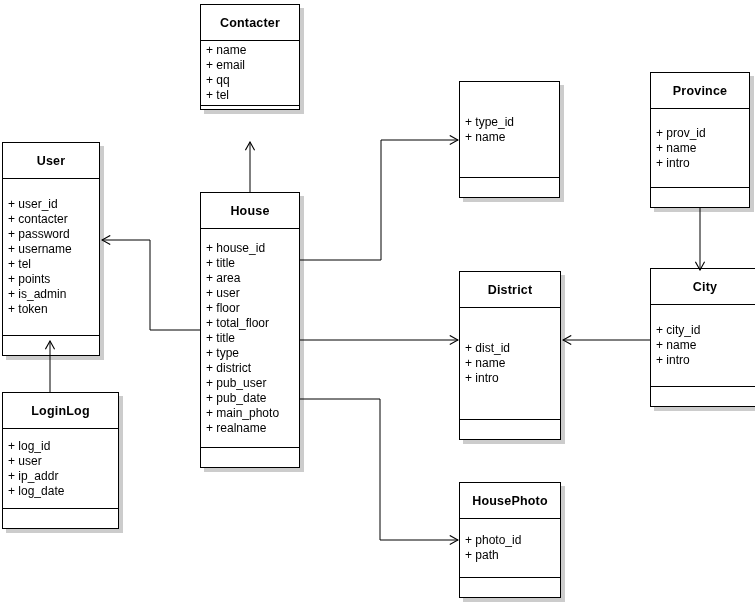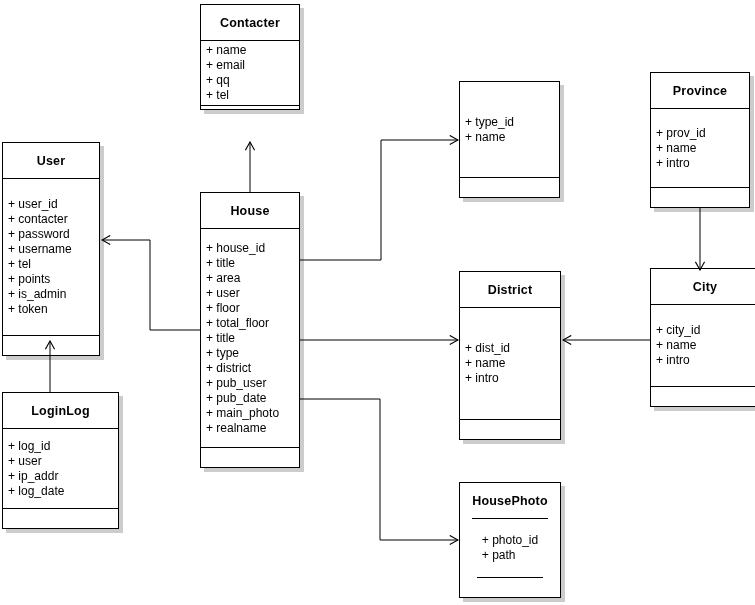--- a/index.html
+++ b/index.html
@@ -143,21 +143,21 @@
     <div class="entity-title">LoginLog</div>
     <div class="entity-attrs">
       <div class="entity-attr">+ log_id</div>
       <div class="entity-attr">+ user</div>
       <div class="entity-attr">+ ip_addr</div>
       <div class="entity-attr">+ log_date</div>
     </div>
     <div class="entity-methods"></div>
   </div>
 
-  <div class="entity" style="left:459px;top:482px;width:102px;height:116px;align-items:center;">
+  <div class="entity" style="left:459px;top:482px;width:102px;height:116px;">
     <div class="entity-title">HousePhoto</div>
     <div class="entity-attrs">
       <div class="entity-attr">+ photo_id</div>
       <div class="entity-attr">+ path</div>
     </div>
     <div class="entity-methods"></div>
   </div>
 
 </div>
 

